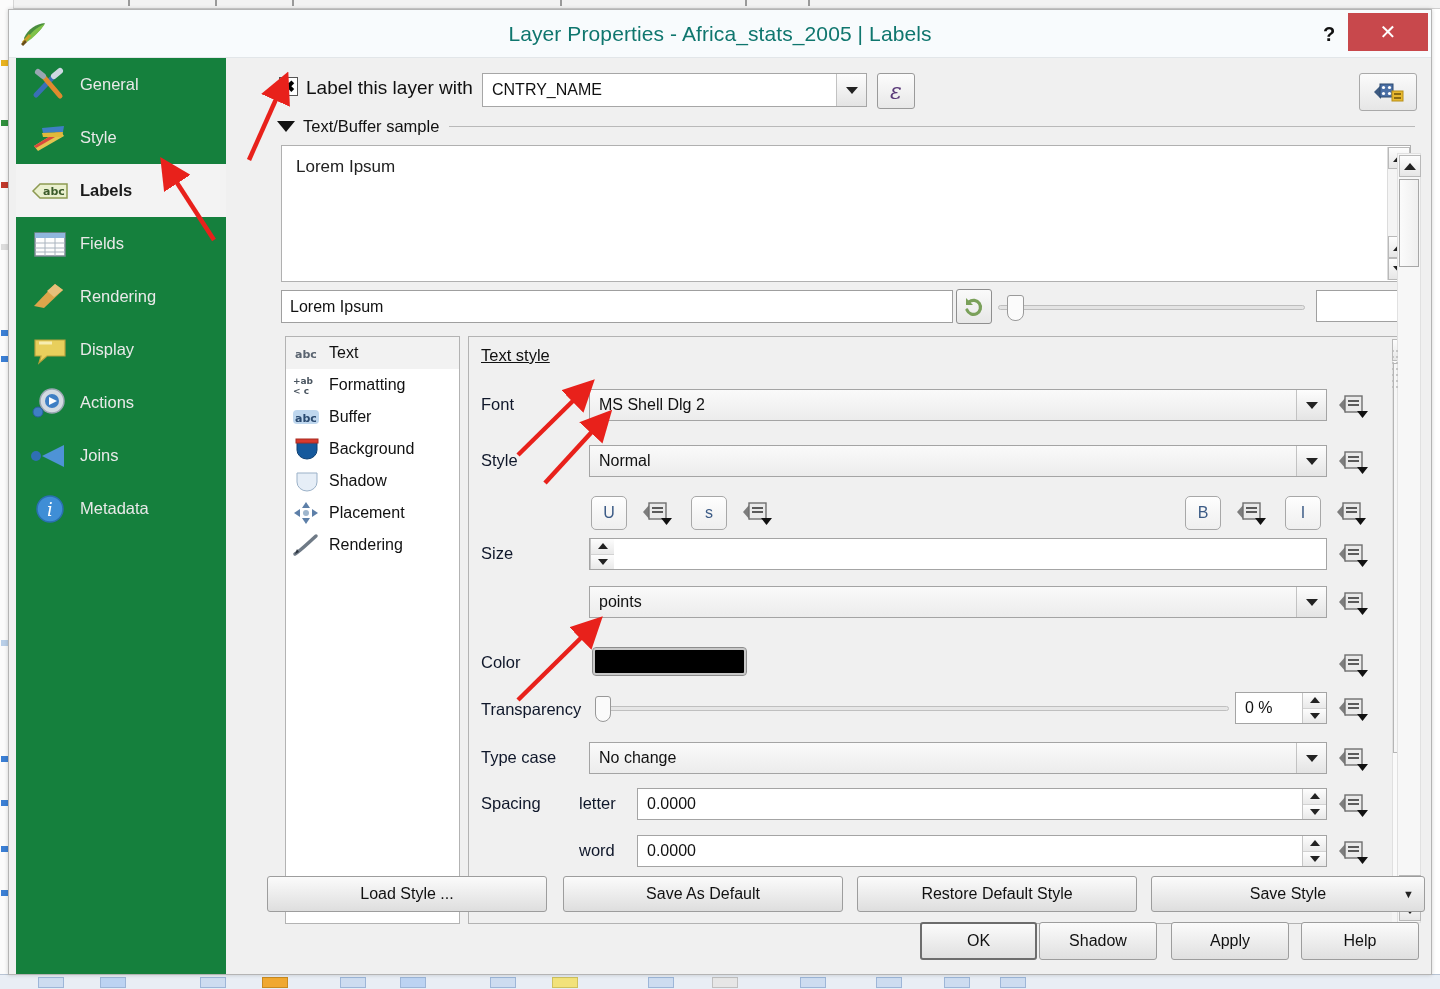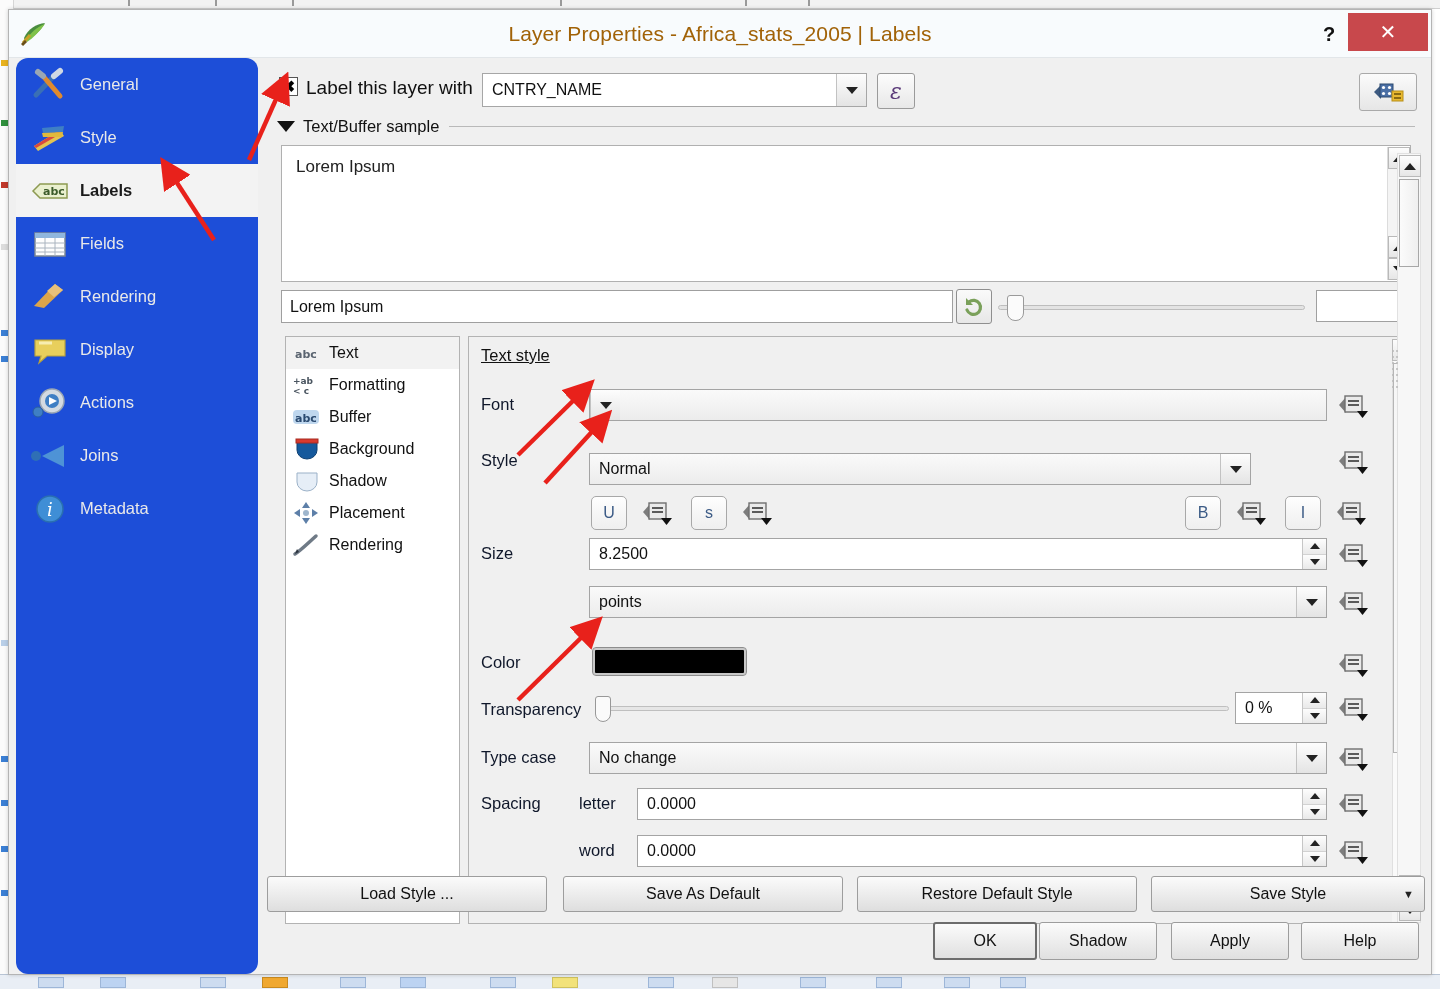--- a/index.html
+++ b/index.html
@@ -52,21 +52,21 @@
     height: 48px; width: 100%;
     background: #f8fbfd;
     border-bottom: 1px solid #e2e6e9;
   }
   #app-icon {
     position: absolute; left: 12px; top: 11px; width: 28px; height: 26px;
   }
   #title-text {
     position: absolute; left: 0; right: 0; top: 12px;
     text-align: center;
-    font-size: 21px; color: #a16207;
+    font-size: 21px; color: #0f766e;
     letter-spacing: .1px;
     font-family: "Liberation Sans", sans-serif;
   }
   #help-q {
     position: absolute; right: 87px; top: 11px;
     width: 30px; height: 26px;
     font-size: 20px; font-weight: bold; color: #111;
     text-align: center; line-height: 26px; cursor: pointer;
   }
   #close-btn {
@@ -74,23 +74,22 @@
     width: 80px; height: 38px;
     background: #c8484c;
     color: #fff; font-size: 20px;
     display: flex; align-items: center; justify-content: center;
     cursor: pointer;
   }
 
   
   #sidebar {
     position: absolute; left: 7px; top: 48px;
-    width: 242px; height: 916px;
-    background: #1d4ed8;
-    border-radius: 12px;
+    width: 210px; height: 916px;
+    background: #15803d;
   }
   .side-item {
     position: relative;
     height: 53px;
     display: flex; align-items: center;
     padding-left: 14px;
     color: #e9e9e9;
     font-size: 16.5px;
     cursor: pointer;
   }
@@ -691,36 +690,37 @@
         </div>
         <span>Rendering</span>
       </div>
     </div>
 
     <div id="style-panel">
       <div id="style-title">Text style</div>
 
       <div class="flabel" style="top:58px">Font</div>
       <div class="fcombo" style="left:120px;top:52px;width:738px">
+        <div class="val">MS Shell Dlg 2</div>
         <div class="cb-arrow">
             <div class="tri-down"></div>
           </div>
       </div>
       <div class="ddbtn" style="left:868px;top:55px">
         <svg width="34" height="28" viewBox="0 0 34 28">
           <path d="M2 13 L9 5 L9 21 Z" fill="#7d7d7d"></path>
           <rect x="8" y="4" width="17" height="16" fill="#eaeaea" stroke="#6f6f6f" stroke-width="1.4"></rect>
           <line x1="11" y1="9" x2="22" y2="9" stroke="#4a4a4a" stroke-width="1.8"></line>
           <line x1="11" y1="13" x2="22" y2="13" stroke="#4a4a4a" stroke-width="1.8"></line>
           <path d="M20 19 L31 19 L25.5 26 Z" fill="#111"></path>
         </svg>
       </div>
 
       <div class="flabel" style="top:114px">Style</div>
-      <div class="fcombo" style="left:120px;top:116px;width:662px">
+      <div class="fcombo" style="left:120px;top:108px;width:738px">
         <div class="val">Normal</div>
         <div class="cb-arrow">
             <div class="tri-down"></div>
           </div>
       </div>
       <div class="ddbtn" style="left:868px;top:111px">
         <svg width="34" height="28" viewBox="0 0 34 28">
           <path d="M2 13 L9 5 L9 21 Z" fill="#7d7d7d"></path>
           <rect x="8" y="4" width="17" height="16" fill="#eaeaea" stroke="#6f6f6f" stroke-width="1.4"></rect>
           <line x1="11" y1="9" x2="22" y2="9" stroke="#4a4a4a" stroke-width="1.8"></line>
@@ -765,21 +765,20 @@
           <path d="M2 13 L9 5 L9 21 Z" fill="#7d7d7d"></path>
           <rect x="8" y="4" width="17" height="16" fill="#eaeaea" stroke="#6f6f6f" stroke-width="1.4"></rect>
           <line x1="11" y1="9" x2="22" y2="9" stroke="#4a4a4a" stroke-width="1.8"></line>
           <line x1="11" y1="13" x2="22" y2="13" stroke="#4a4a4a" stroke-width="1.8"></line>
           <path d="M20 19 L31 19 L25.5 26 Z" fill="#111"></path>
         </svg>
       </div>
 
       <div class="flabel" style="top:207px">Size</div>
       <div class="finput" style="left:120px;top:201px;width:738px">
-        <div class="val">8.2500</div>
         <div class="spin">
           <div class="up">
               <div class="tri-up-t"></div>
             </div>
           <div class="dn">
               <div class="tri-dn-t"></div>
             </div>
         </div>
       </div>
       <div class="ddbtn" style="left:868px;top:204px">
@@ -956,21 +955,21 @@
     <div class="wbtn" style="left:0px;width:280px">Load Style ...</div>
     <div class="wbtn" style="left:590px;width:280px">Restore Default Style</div>
     <div class="wbtn" style="left:296px;width:280px">Save As Default</div>
     <div class="wbtn" style="left:884px;width:274px">
       <span>Save Style</span>
       <span style="position:absolute;right:10px;font-size:11px;color:#222">▼</span>
     </div>
   </div>
 
   <div id="btnrow2">
-    <div class="dbtn default" style="right:382px;width:104px">OK</div>
+    <div class="dbtn default" style="right:382px;width:117px">OK</div>
     <div class="dbtn" style="right:262px;width:118px">Shadow</div>
     <div class="dbtn" style="right:130px;width:118px">Apply</div>
     <div class="dbtn" style="right:0px;width:118px">Help</div>
   </div>
 </div>
 
 <svg id="arrows" width="1440" height="989" viewBox="0 0 1440 989">
   <defs>
     <marker id="ah" markerWidth="7" markerHeight="7" refX="3" refY="3.5" orient="auto">
       <path d="M0 0 L7 3.5 L0 7 Z" fill="#e8211b"></path>

